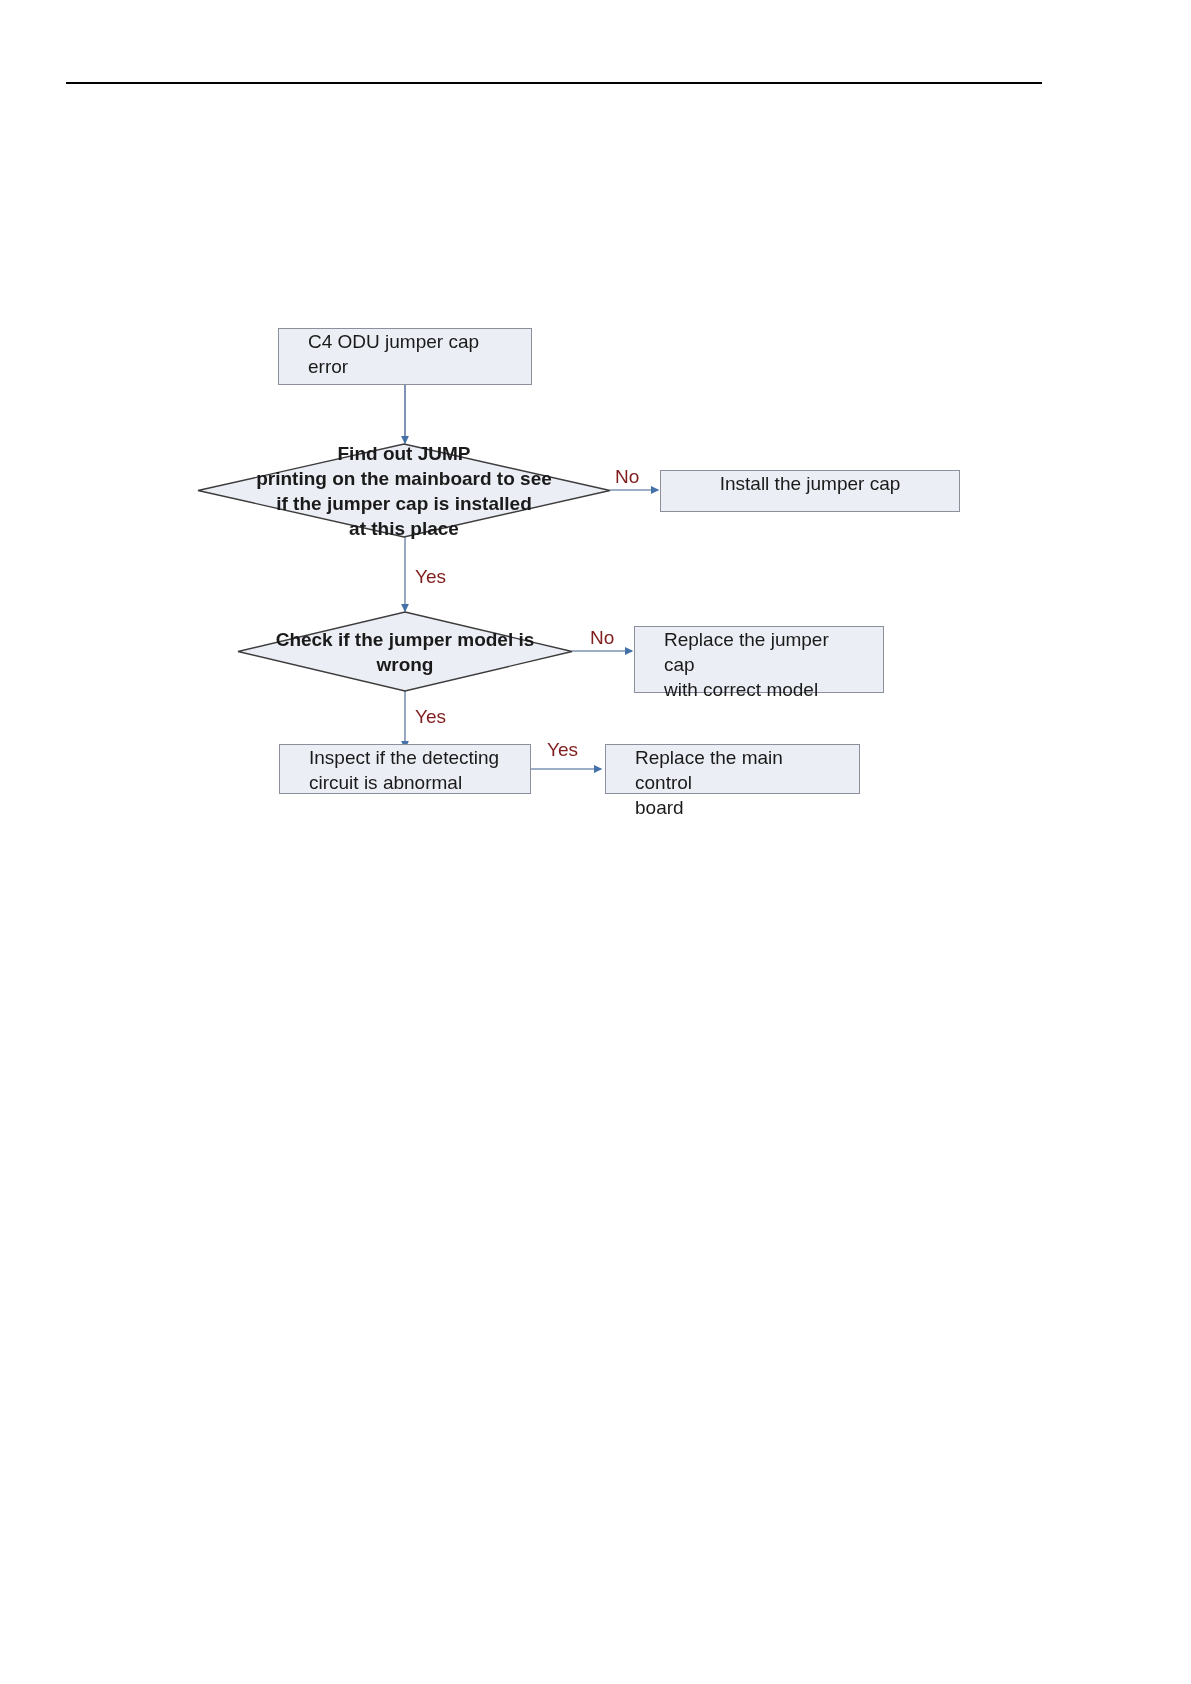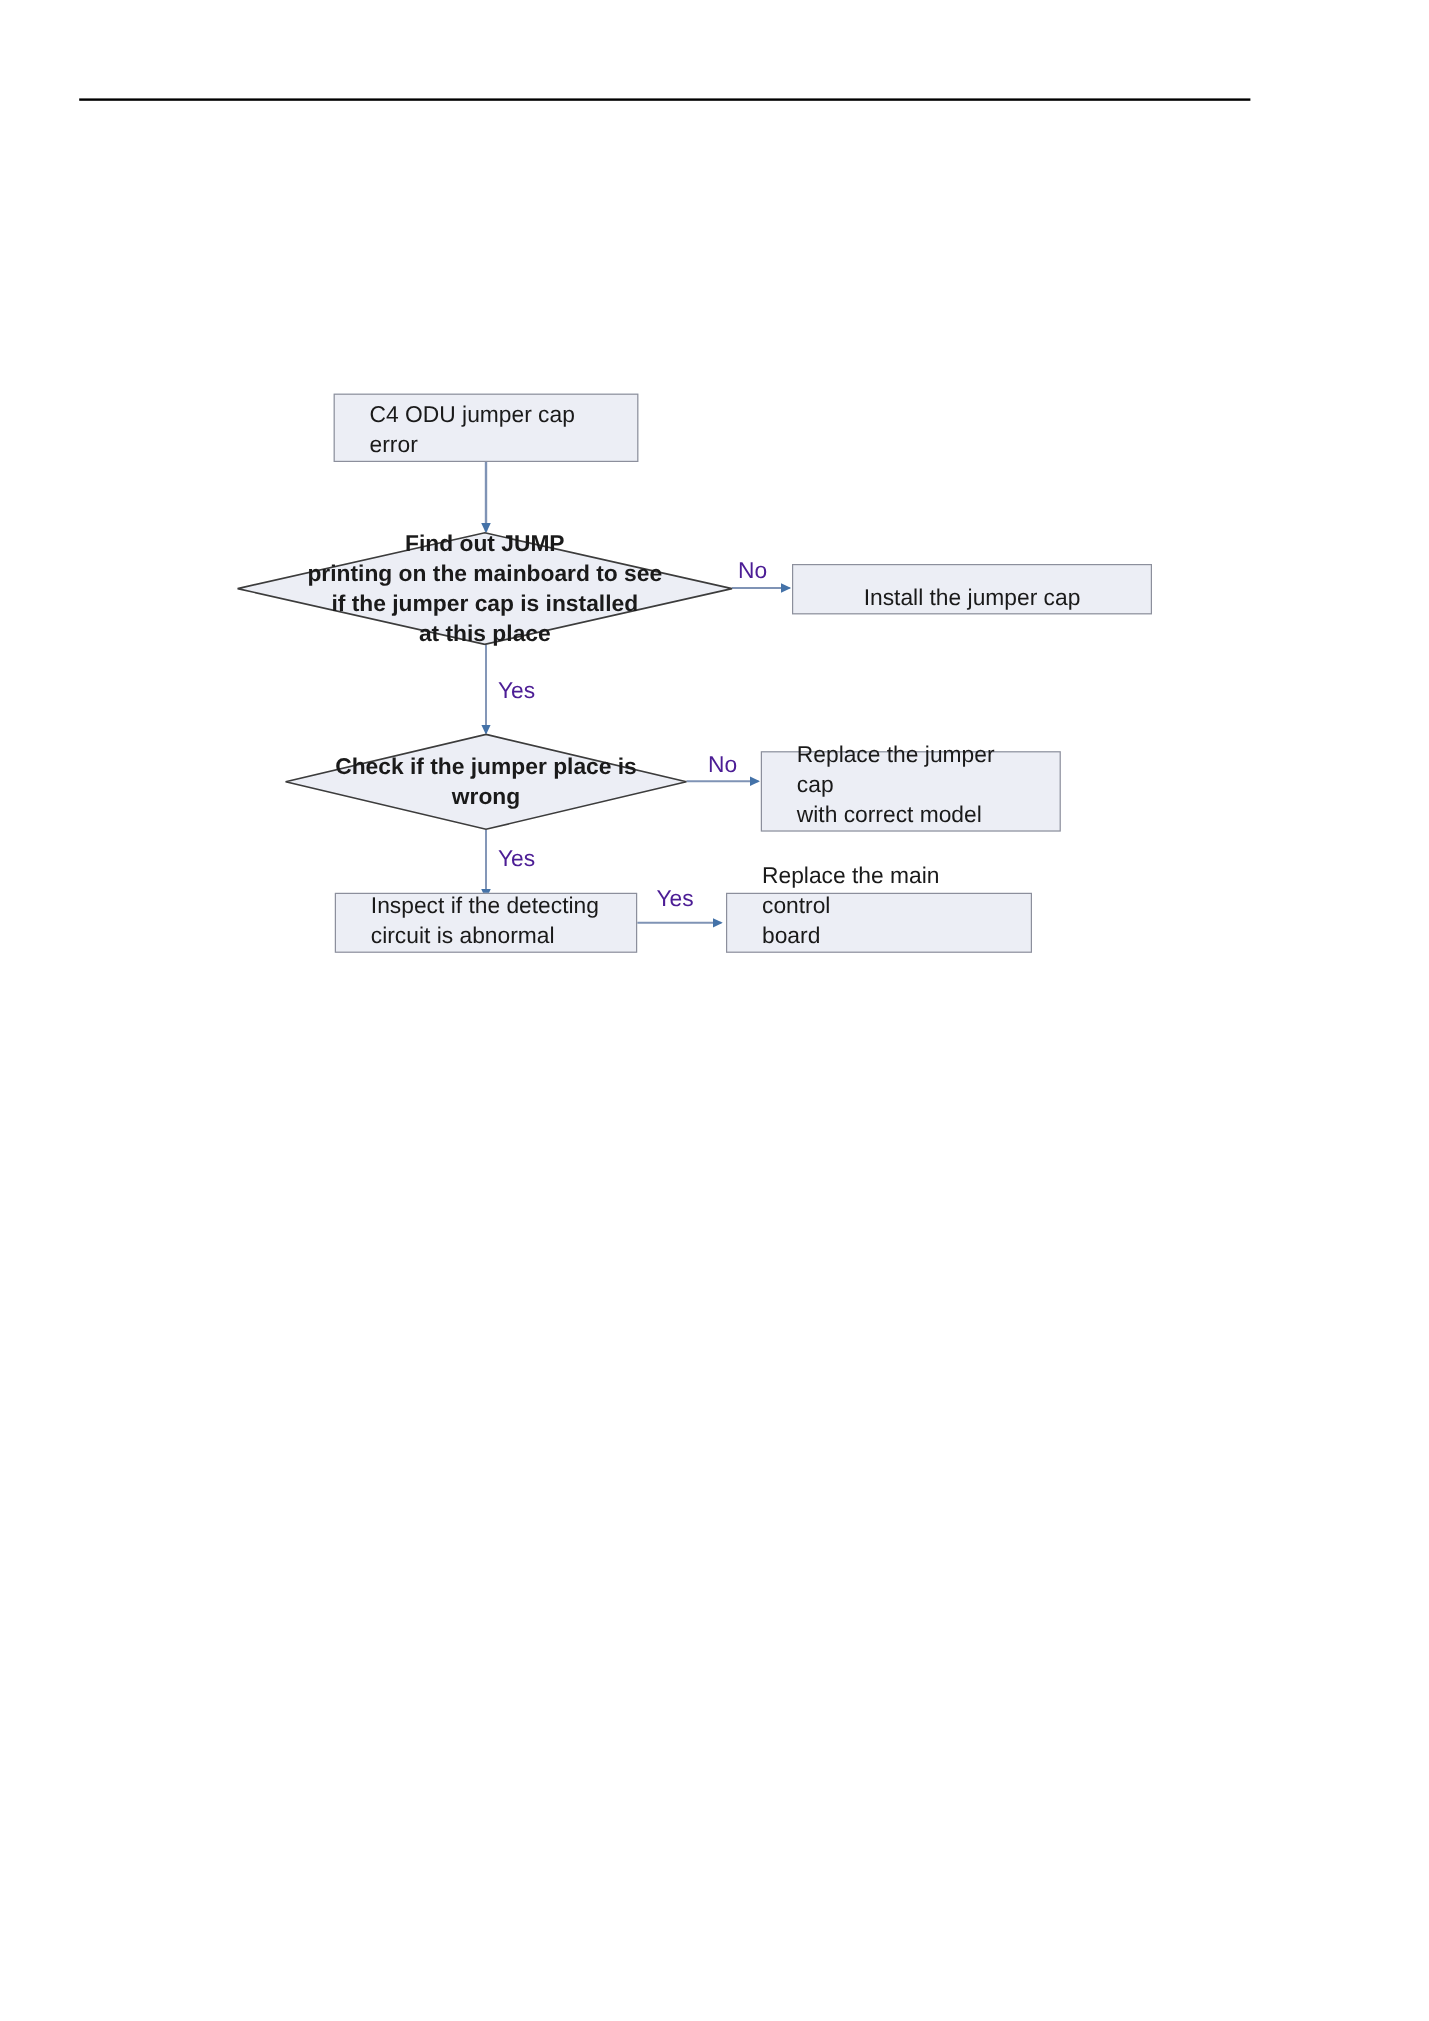--- a/index.html
+++ b/index.html
@@ -35,21 +35,21 @@
     height: 1684px;
   }
 
   
   .proc {
     position: absolute;
     box-sizing: border-box;
     background: #eceef5;
     border: 1px solid #8c8f9c;
     display: flex;
-    align-items: flex-end;
+    align-items: flex-start;
   }
   .proc .band {
     flex: 0 0 18px;
     border-right: 1px solid #8c8f9c;
     background: #eceef5;
   }
   .proc .band.right {
     border-right: none;
     border-left: 1px solid #8c8f9c;
   }
@@ -98,21 +98,21 @@
     height: 1684px;
     pointer-events: none;
     overflow: visible;
   }
 
   
   .edge-label {
     position: absolute;
     font-size: 19px;
     line-height: 21px;
-    color: #4c1d95;
+    color: #7f1d1d;
     white-space: nowrap;
   }
 </style>
 </head>
 <body>
 
 <div class="header-rule"></div>
 
 <div class="flowchart">
 
@@ -156,21 +156,21 @@
   <div class="proc center" style="left:660px; top:470px; width:300px; height:42px;">
     <div class="band"></div>
     <div class="proc-text">Install the jumper cap</div>
     <div class="band right"></div>
   </div>
 
   <div class="diamond-wrap" style="left:237px; top:611px; width:336px; height:81px;">
     <svg width="336" height="81" viewBox="0 0 336 81" xmlns="http://www.w3.org/2000/svg">
       <polygon points="168,1 335,40.5 168,80 1,40.5" fill="#eceef5" stroke="#3c3c3c" stroke-width="1.4"></polygon>
     </svg>
-    <div class="diamond-text">Check if the jumper place is
+    <div class="diamond-text">Check if the jumper model is
 wrong</div>
   </div>
 
   <div class="proc" style="left:634px; top:626px; width:250px; height:67px;">
     <div class="band"></div>
     <div class="proc-text">Replace the jumper cap
 with correct model</div>
     <div class="band right"></div>
   </div>
 

